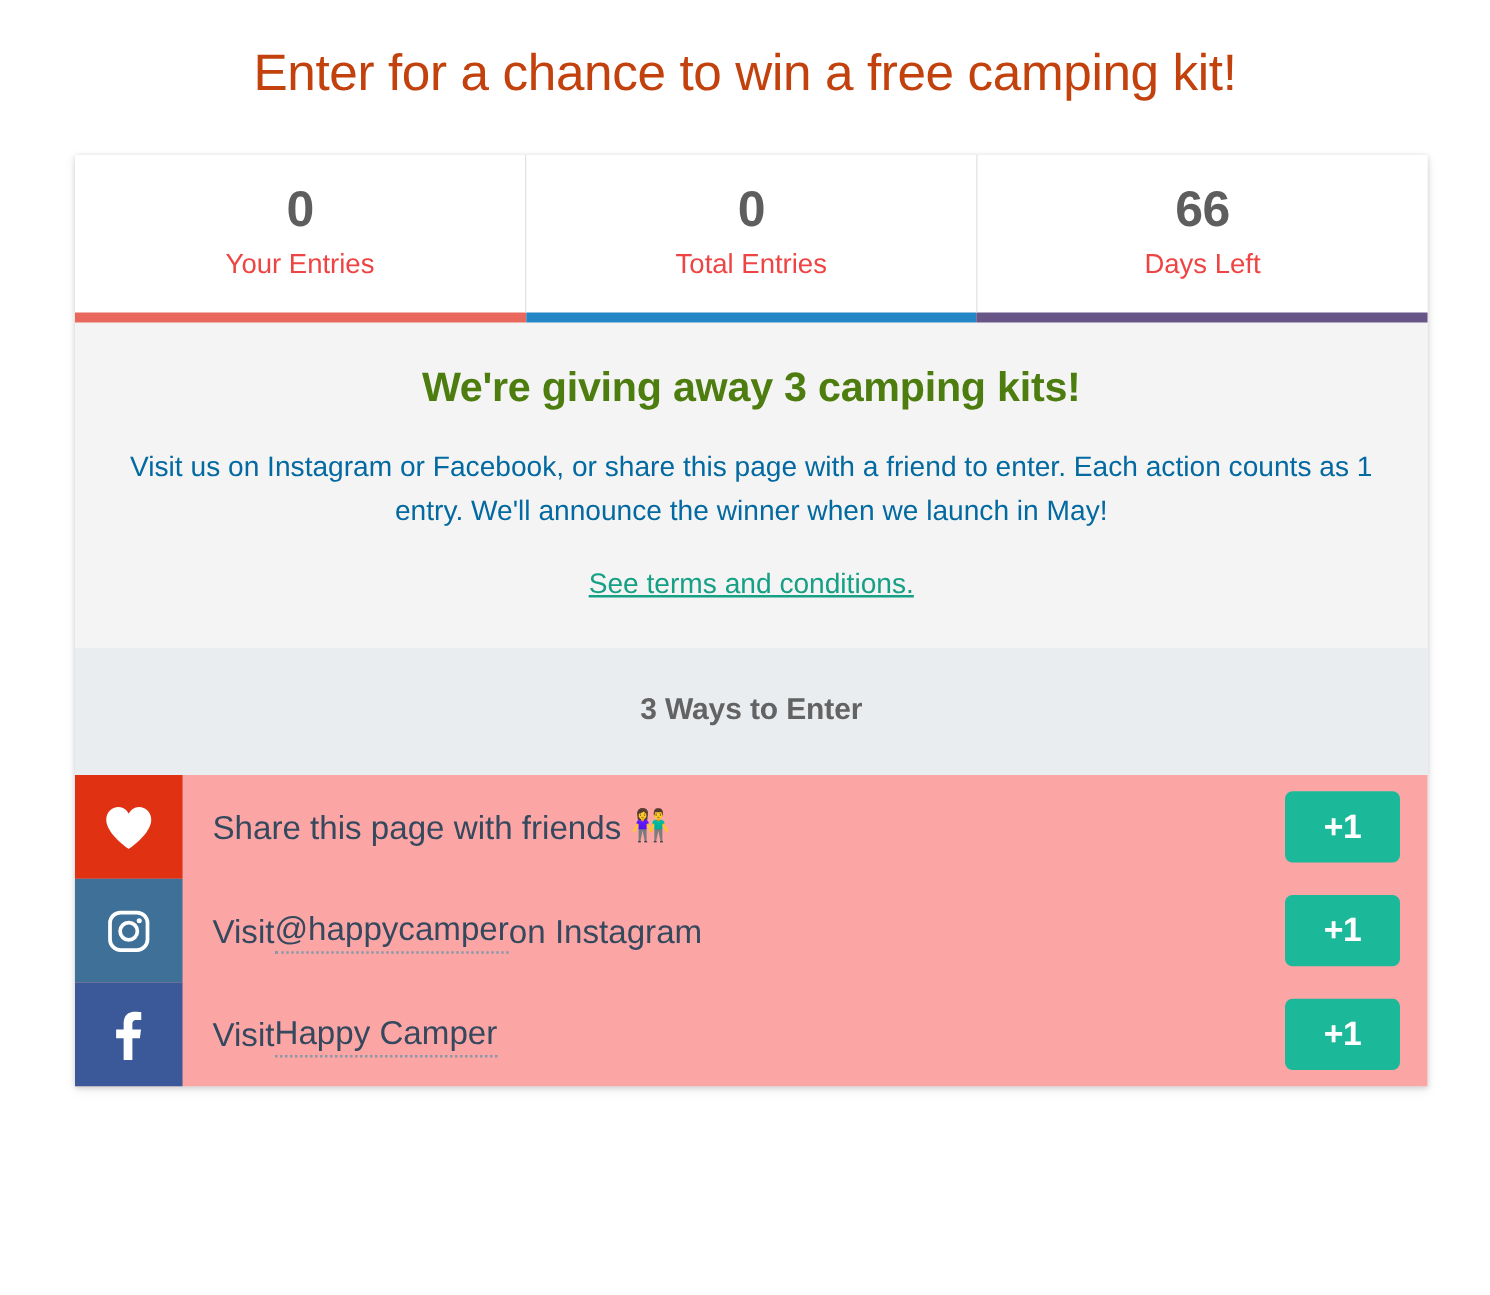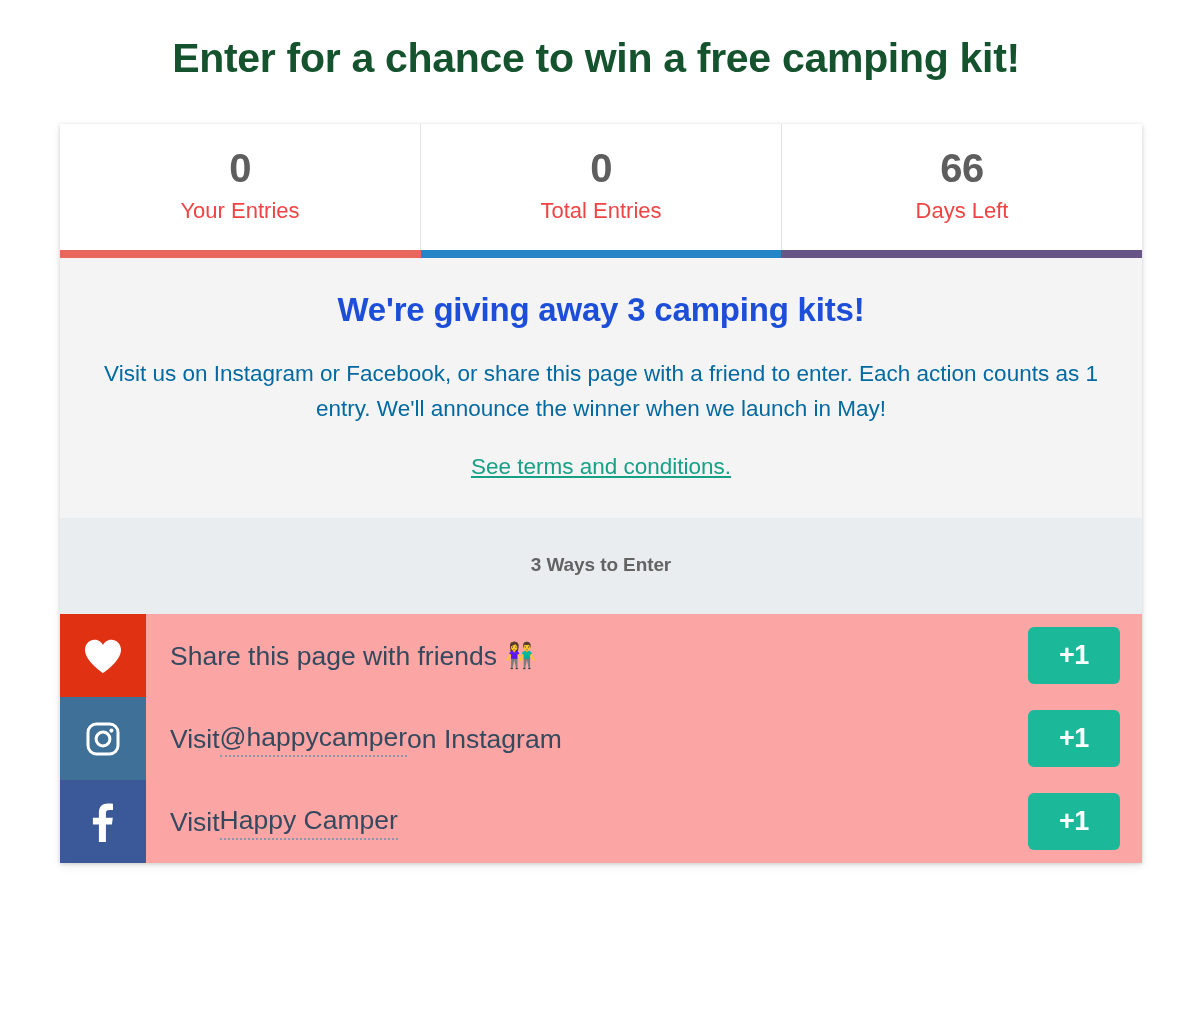--- a/index.html
+++ b/index.html
@@ -19,22 +19,22 @@
   }
 
   
   .page-heading {
     position: absolute;
     top: 30px;
     left: 0;
     width: 1192px;
     text-align: center;
     font-size: 41px;
-    font-weight: bold;
-    color: #14532d;
+    font-weight: normal;
+    color: #c2410c;
     letter-spacing: -0.3px;
     line-height: 56px;
   }
 
   
   .widget {
     position: absolute;
     left: 60px;
     top: 124px;
     width: 1082px;
@@ -77,21 +77,21 @@
 
   
   .description {
     background: #f4f4f4;
     padding: 28px 42px 34px 42px;
     text-align: center;
   }
   .desc-title {
     font-size: 33px;
     font-weight: bold;
-    color: #1d4ed8;
+    color: #4d7c0f;
     line-height: 48px;
     letter-spacing: -0.2px;
     margin-bottom: 22px;
   }
   .desc-body {
     font-size: 22.5px;
     color: #0369a1;
     line-height: 35px;
     max-width: 1010px;
     margin: 0 auto 24px auto;
@@ -103,21 +103,21 @@
     text-decoration: underline;
     cursor: pointer;
     line-height: 34px;
   }
 
   
   .ways-header {
     background: #e9edf0;
     text-align: center;
     padding: 36px 0 38px 0;
-    font-size: 19px;
+    font-size: 24px;
     font-weight: bold;
     color: #636363;
     letter-spacing: -0.1px;
   }
 
   
   .entries { background: #fca5a5; }
   .entry {
     display: flex;
     align-items: stretch;

